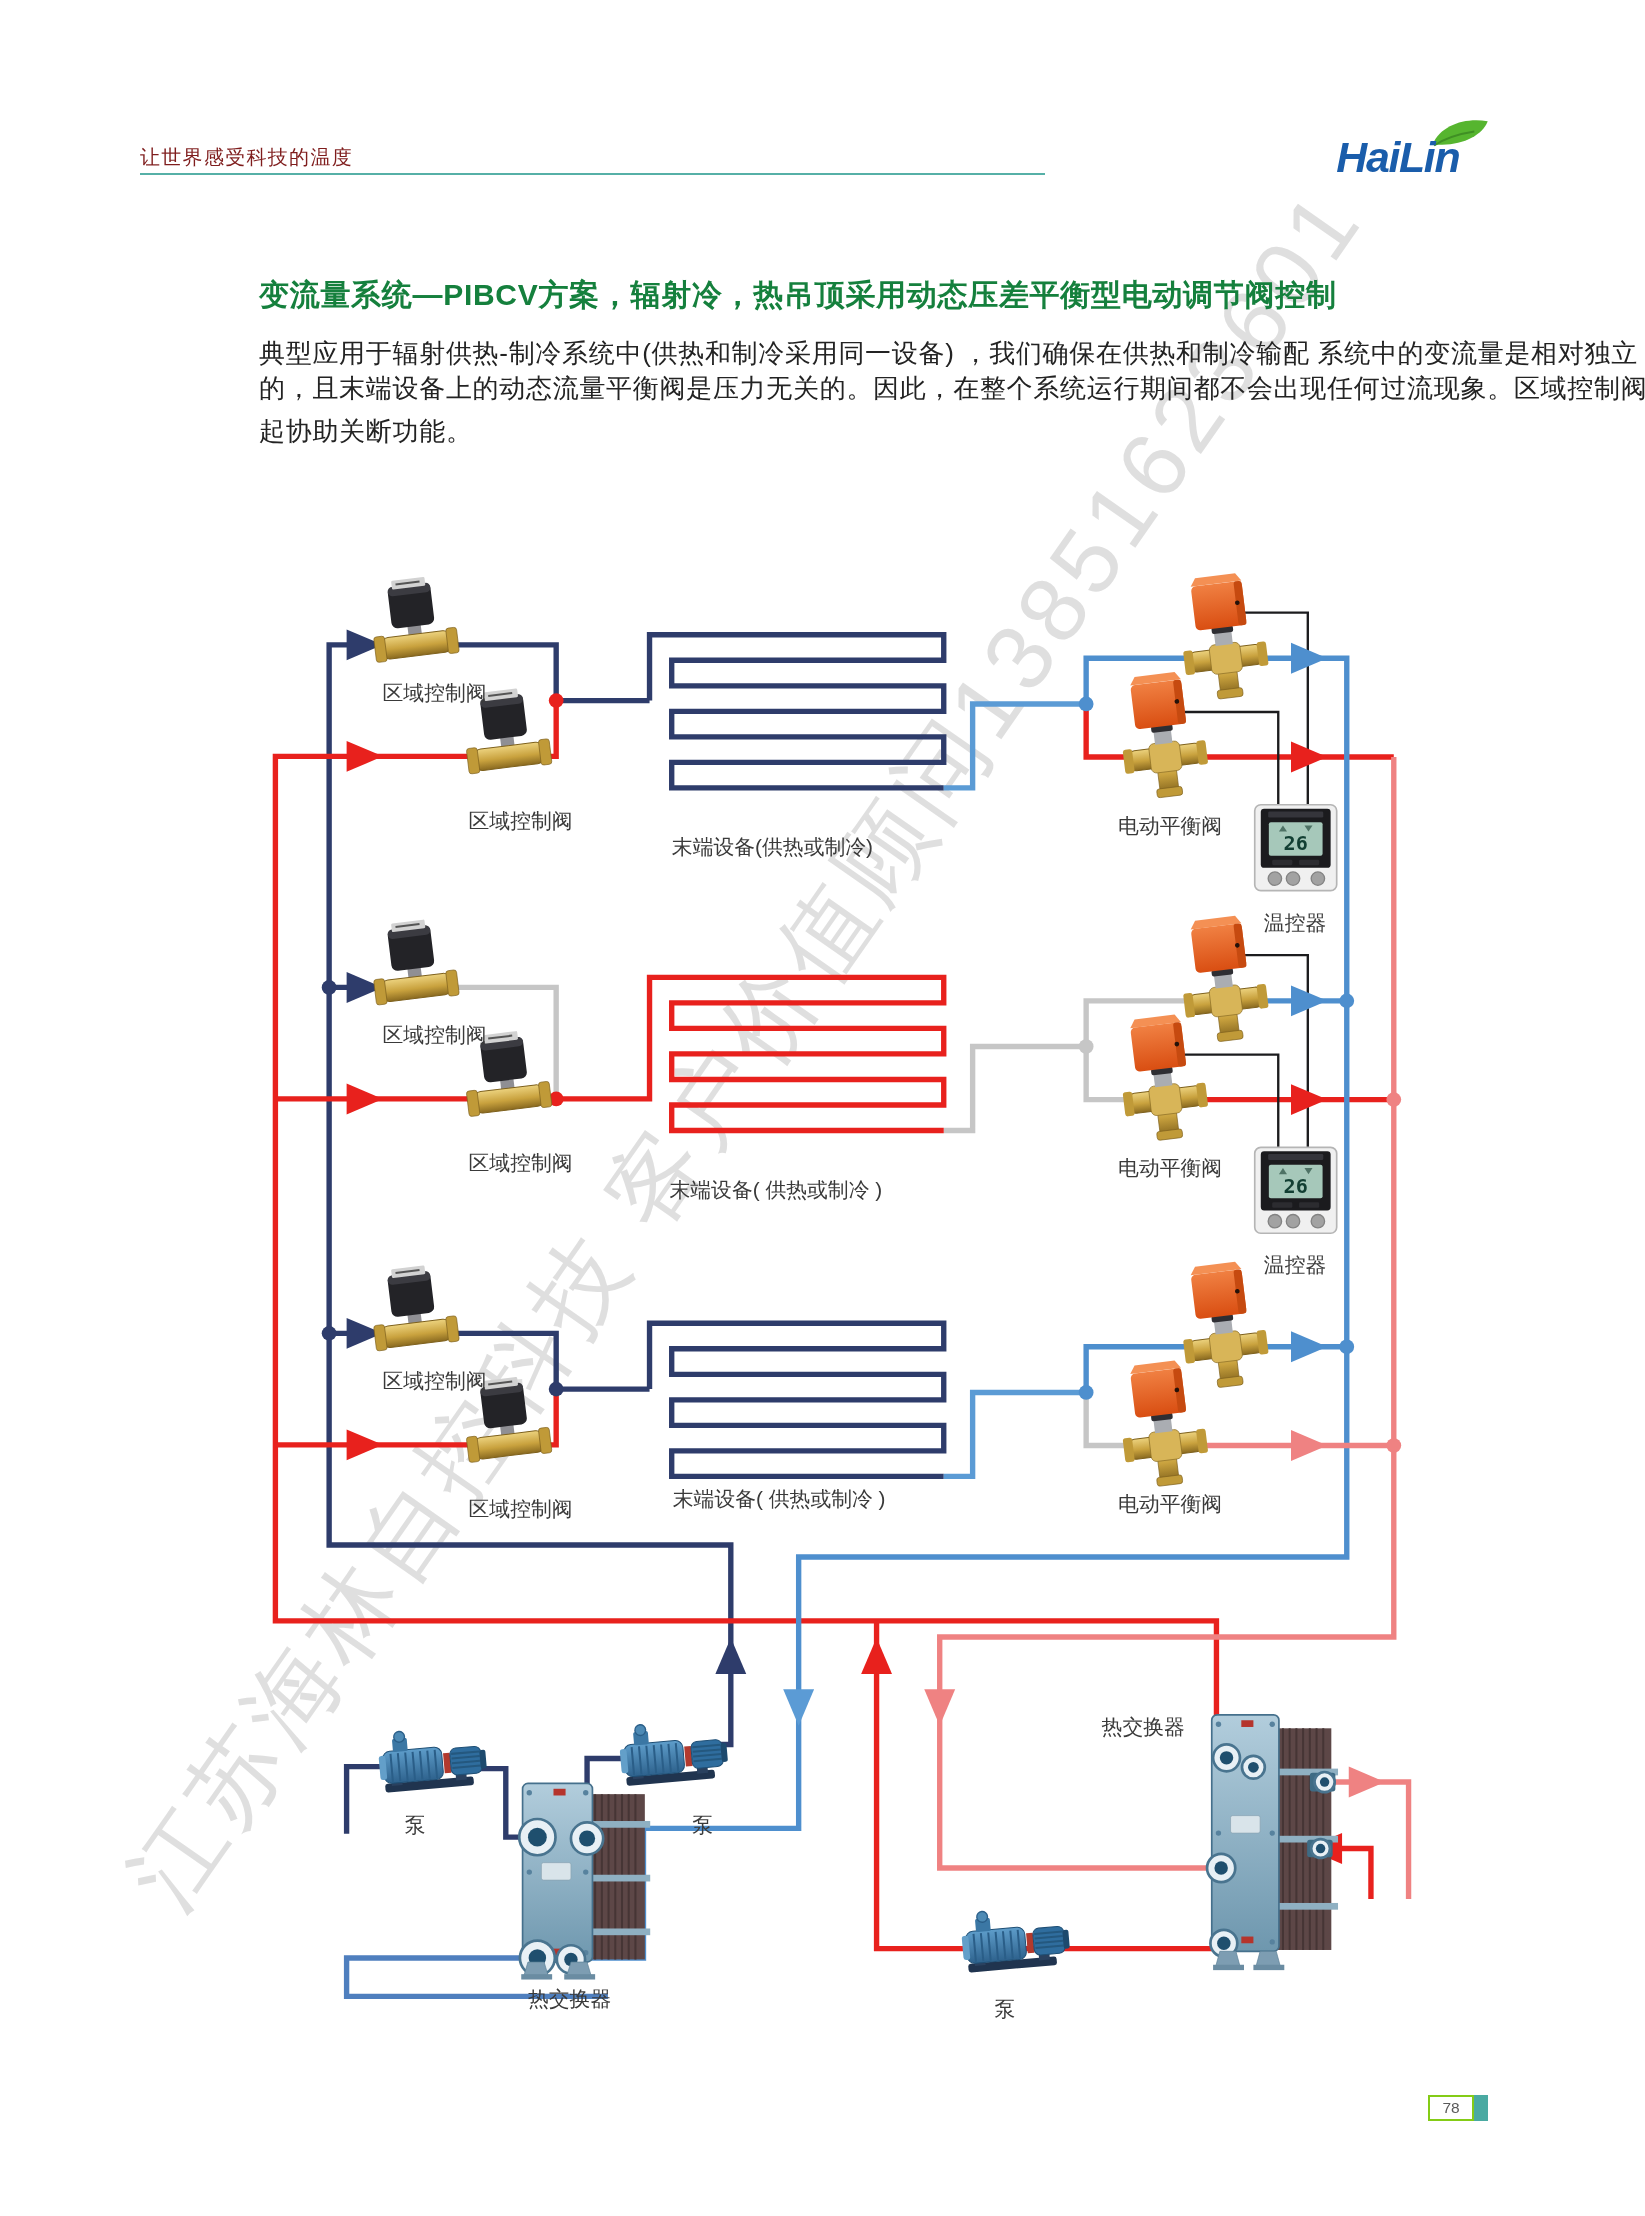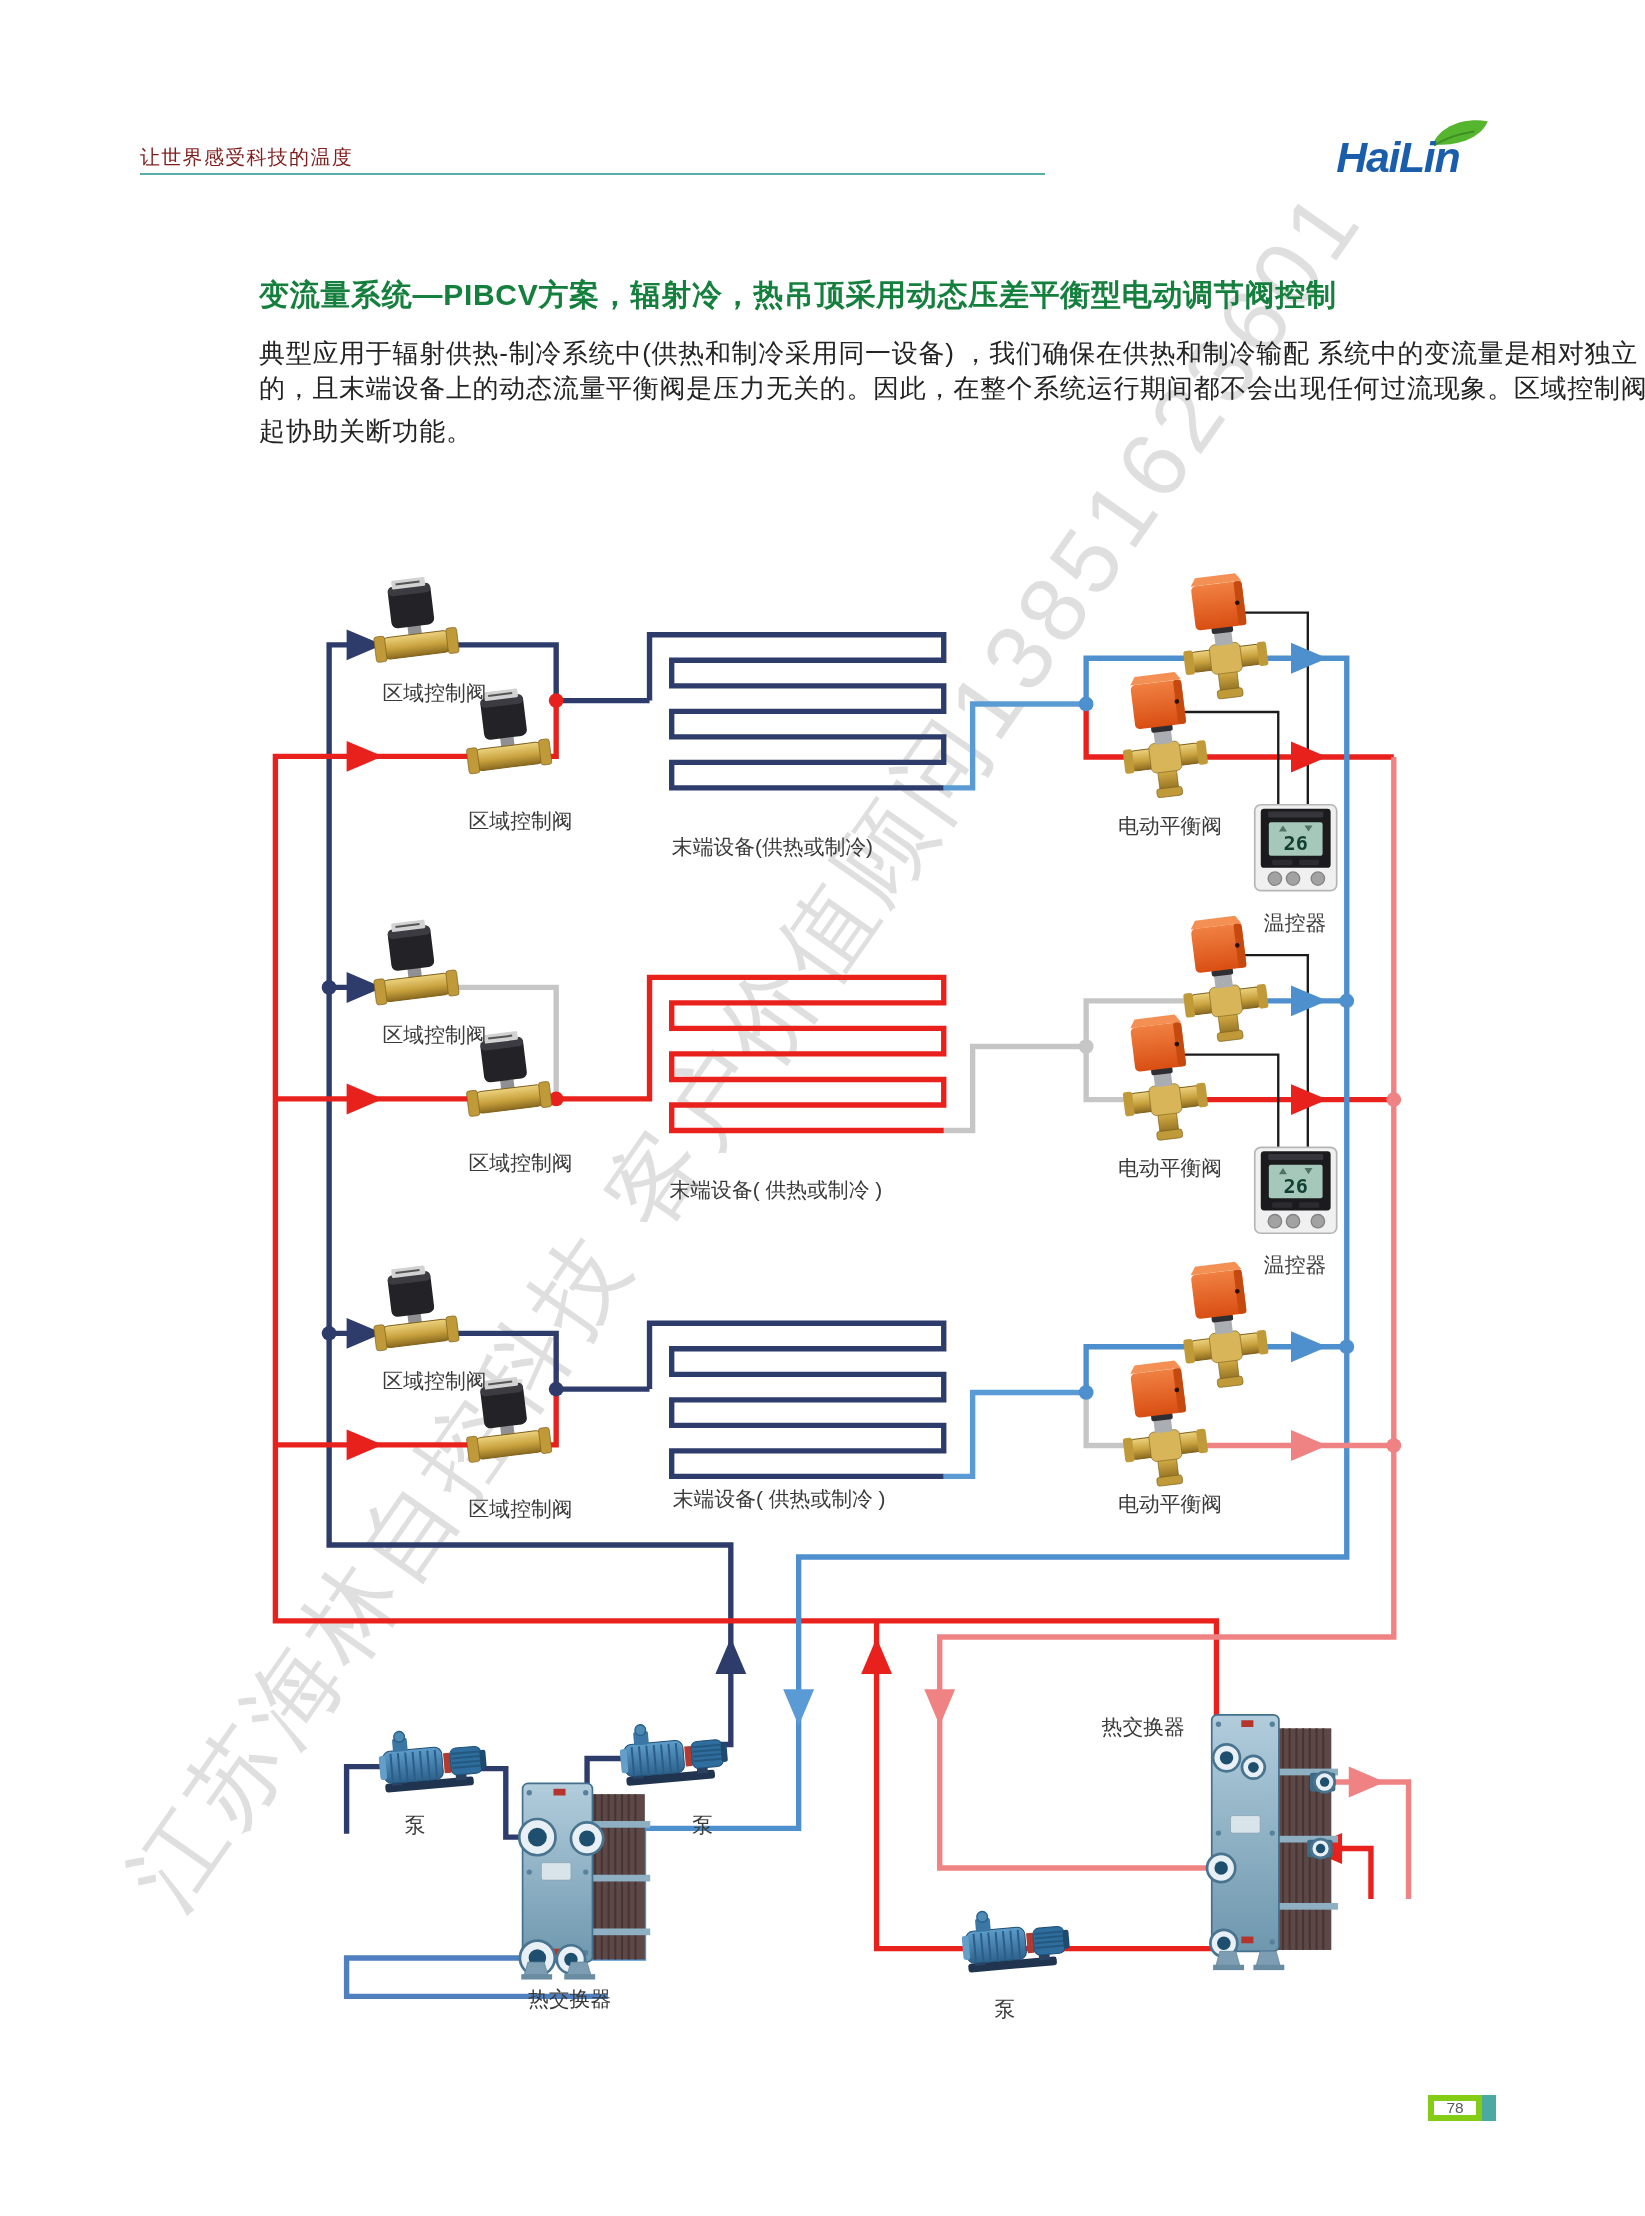--- a/index.html
+++ b/index.html
@@ -11,21 +11,21 @@
   .doc-title{left:259px;top:275px;font-size:30px;font-weight:bold;color:#15803d;white-space:nowrap;letter-spacing:0.7px;}
   .doc-line{left:259px;font-size:26px;color:#232323;white-space:nowrap;letter-spacing:0.7px;}
   .line1{top:336px;}
   .line2{top:371px;}
   .line3{top:414px;}
   .watermark{left:101px;top:1861px;transform:rotate(-55deg);transform-origin:0 0;
      font-size:93px;color:#b4b4b4;opacity:.42;letter-spacing:6.7px;white-space:nowrap;font-weight:500;}
   .diagram-svg{left:0;top:0;}
   .dl{font-size:31px;fill:#3a3a3a;}
   .pagenum-wrap{left:1428px;top:2095px;display:flex;align-items:stretch;height:25.5px;}
-  .pagenum-box{width:42px;border:6px solid #84cc16;background:#fff;color:#5a5a5a;
+  .pagenum-box{width:42px;border:2px solid #84cc16;background:#fff;color:#5a5a5a;
      font-size:15.5px;display:flex;align-items:center;justify-content:center;}
   .pagenum-cap{width:14px;background:#4aaaa2;}
 </style>
 </head>
 <body>
 
 <div class="abs watermark">江苏海林自控科技 客户价值顾问13851623601</div>
 
 <div class="abs tagline">让世界感受科技的温度</div>
 <div class="abs header-rule"></div>

